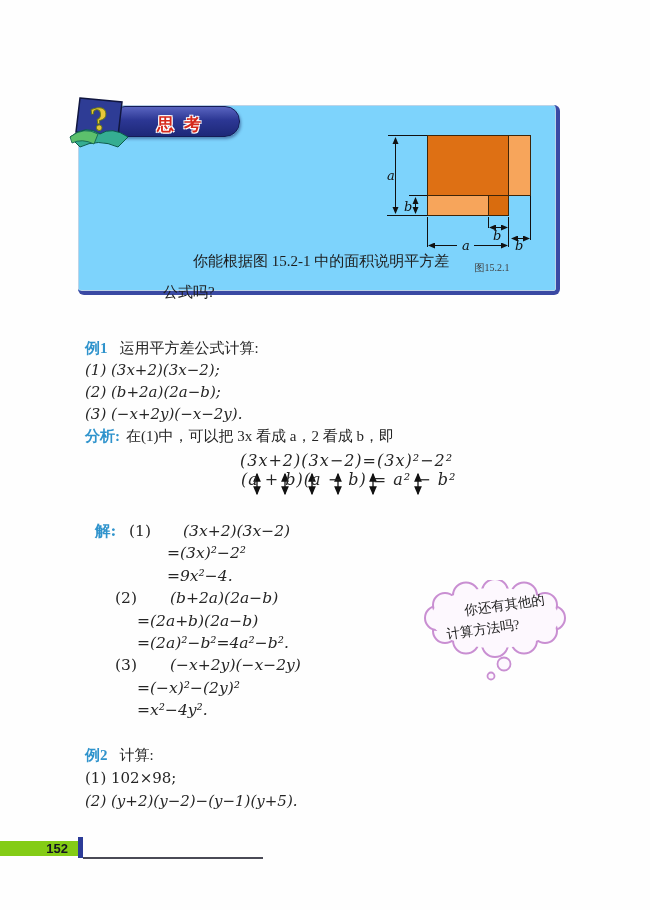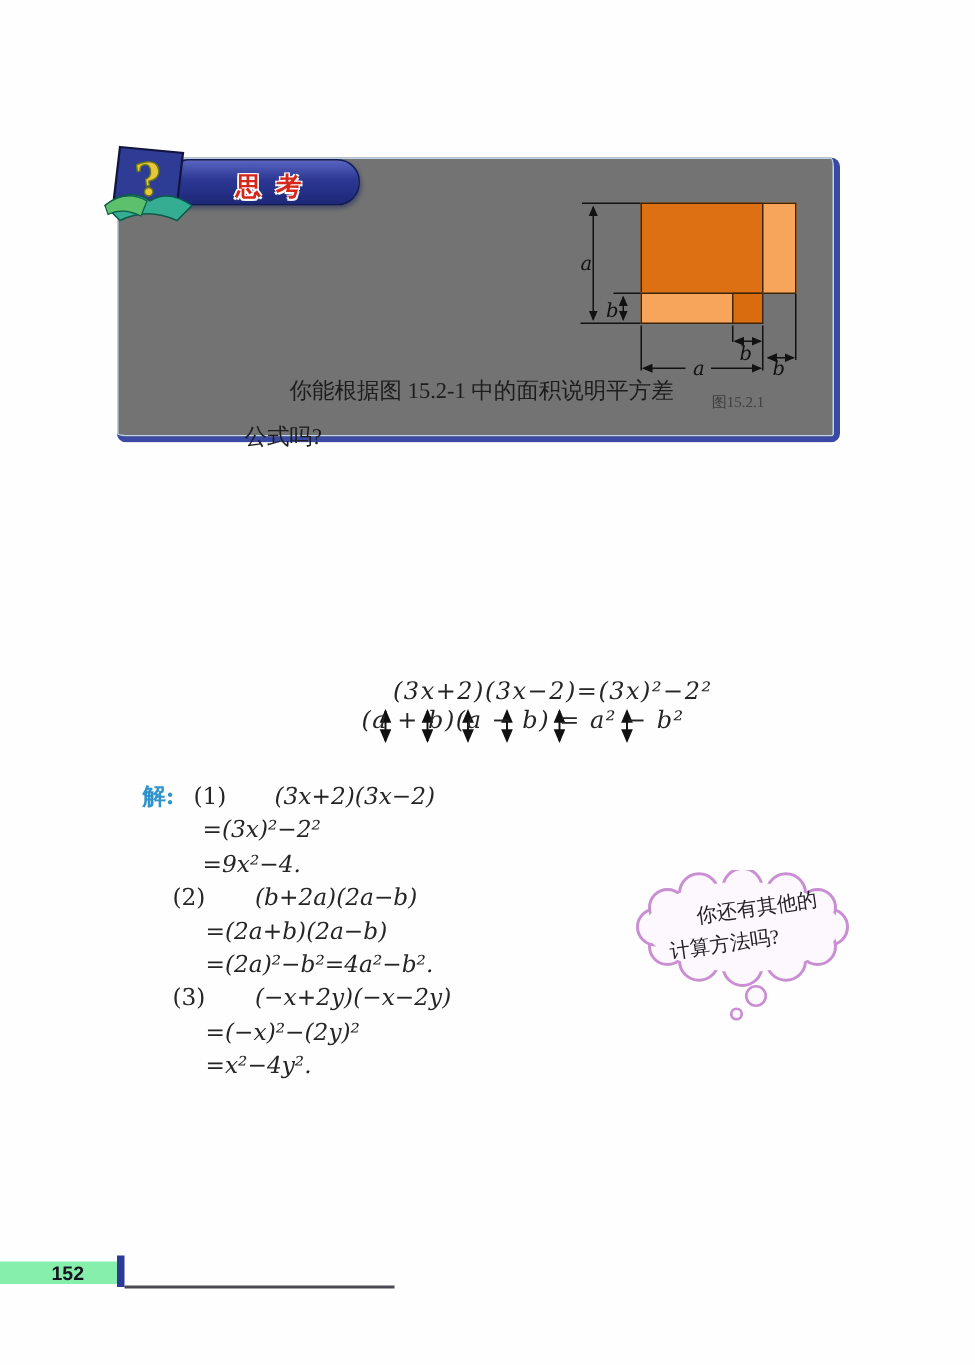--- a/index.html
+++ b/index.html
@@ -2,21 +2,21 @@
 <html><head>
 <meta charset="utf-8">
 <title>教材页 15.2 平方差公式</title>
 <style>
   html,body{margin:0;padding:0;background:#ffffff;}
   .page{position:relative;width:650px;height:910px;background:#fefefe;overflow:hidden;
         font-family:"Liberation Serif","DejaVu Serif",serif;color:#252525;}
 
   
   .panel{position:absolute;left:78px;top:105px;width:478px;height:186px;
-         background:#737373;border-radius:6px;
+         background:#7dd3fc;border-radius:6px;
          border-right:4px solid #3a49a3;border-bottom:4px solid #3a49a3;
          box-shadow:inset 0 0 0 1px #bcd4e8;}
   .badge-icon{position:absolute;left:64px;top:93px;width:76px;height:60px;z-index:3;}
   .think-badge{position:absolute;left:118px;top:106px;width:120px;height:29px;z-index:2;
          background:linear-gradient(180deg,#5964c0 0%,#2c3794 45%,#1d2878 100%);
          border:1px solid #141c55;border-radius:7px 15px 15px 7px;
          box-shadow:1px 2px 3px rgba(20,30,90,.45);
          display:flex;align-items:flex-end;justify-content:center;}
   .think-badge .tb{color:#d5281b;font-size:17px;font-weight:bold;letter-spacing:10px;text-indent:10px;
          text-shadow:1px 1px 0 #fff,-1px 1px 0 #fff,1px -1px 0 #fff,-1px -1px 0 #fff;}
@@ -35,40 +35,40 @@
           font-size:10px;color:#404040;}
 
   
   .lbl{color:#2f93cc;font-weight:bold;}
   .math{font-family:"DejaVu Serif",serif;font-style:italic;}
   .roman{font-style:normal;}
   .ex1{position:absolute;left:85px;top:337px;font-size:15px;line-height:22px;}
   .ex1 .t{margin-left:12px;}
   .ana .at{margin-left:6px;}
 
-  .corr-top{position:absolute;left:262px;top:451px;font-size:16px;letter-spacing:1px;}
+  .corr-top{position:absolute;left:240px;top:451px;font-size:16px;letter-spacing:1px;}
   .corr-arrows{position:absolute;left:240px;top:470px;width:200px;height:28px;}
   .corr-bot{position:absolute;left:241px;top:470px;font-size:16px;letter-spacing:1px;}
 
   .sol{position:absolute;left:95px;top:520px;font-size:15.5px;line-height:22.4px;}
   .sol .sol-l{display:inline-block;width:34px;font-style:normal;}
   .sol .mk1{display:inline-block;width:54px;font-style:normal;}
   .sol .mk2{display:inline-block;width:55px;margin-left:20px;font-style:normal;}
-  .sol .c1{margin-left:40px;}
+  .sol .c1{margin-left:72px;}
   .sol .c2{margin-left:42px;}
 
   .bubble{position:absolute;left:420px;top:580px;width:160px;height:110px;}
 
   .ex2{position:absolute;left:85px;top:744px;font-size:15px;line-height:23px;}
   .ex2 .t{margin-left:12px;}
 
   
-  .pgbar{position:absolute;left:0;top:841px;width:78px;height:15px;background:#86efac;
+  .pgbar{position:absolute;left:0;top:841px;width:78px;height:15px;background:#84cc16;
          font-family:"Liberation Sans",sans-serif;font-size:13px;font-weight:bold;color:#15151f;
-         line-height:15px;text-align:right;padding-right:22px;box-sizing:border-box;}
+         line-height:15px;text-align:right;padding-right:10px;box-sizing:border-box;}
   .pgdiv{position:absolute;left:78px;top:837px;width:5px;height:21px;background:#2c3b98;}
   .chap{position:absolute;left:91px;top:840px;font-size:12.5px;font-weight:bold;color:#2e2e2e;letter-spacing:.3px;}
   .chapline{position:absolute;left:83px;top:857px;width:180px;height:2px;background:#4a4a55;}
 </style>
 </head>
 <body>
 
 <div class="page">
 
   <div class="panel">
@@ -123,20 +123,31 @@
         <text x="2" y="52">a</text>
         <text x="19" y="83">b</text>
         <text x="108" y="112">b</text>
         <text x="130" y="122">b</text>
         <text x="77" y="122">a</text>
       </g>
     </svg>
     <div class="figcap">图15.2.1</div>
   </div>
 
+  <div class="ex1">
+    <div>
+      <span class="lbl">例1</span><span class="t">运用平方差公式计算:</span>
+    </div>
+    <div class="math">(1) (3x+2)(3x−2);</div>
+    <div class="math">(2) (b+2a)(2a−b);</div>
+    <div class="math">(3) (−x+2y)(−x−2y).</div>
+    <div class="ana">
+      <span class="lbl">分析:</span><span class="at">在(1)中，可以把 3x 看成 a，2 看成 b，即</span>
+    </div>
+  </div>
 
   <div class="corr-top math">(3x+2)(3x−2)=(3x)²−2²</div>
   <svg class="corr-arrows" viewBox="0 0 200 28">
     <defs>
       <marker id="cE" markerWidth="7" markerHeight="7" refX="6" refY="3" orient="auto">
         <path d="M0,0 L7,3 L0,6 Z" fill="#111"></path>
       </marker>
       <marker id="cS" markerWidth="7" markerHeight="7" refX="1" refY="3" orient="auto">
         <path d="M7,0 L0,3 L7,6 Z" fill="#111"></path>
       </marker>
@@ -189,18 +200,25 @@
     <g fill="#fdf8fe" stroke="#c98fd2" stroke-width="1.8">
       <circle cx="84" cy="84" r="6.5"></circle>
       <circle cx="71" cy="96" r="3.5"></circle>
     </g>
     <g font-size="13.5" fill="#222" font-family="Liberation Serif, serif" transform="rotate(-8 75 40)">
       <text x="46" y="31">你还有其他的</text>
       <text x="25" y="52">计算方法吗?</text>
     </g>
   </svg>
 
+  <div class="ex2">
+    <div>
+      <span class="lbl">例2</span><span class="t">计算:</span>
+    </div>
+    <div class="math roman">(1) 102×98;</div>
+    <div class="math">(2) (y+2)(y−2)−(y−1)(y+5).</div>
+  </div>
 
   <div class="pgbar">152</div>
   <div class="pgdiv"></div>
   <div class="chapline"></div>
 
 </div>
 
 </body></html>

